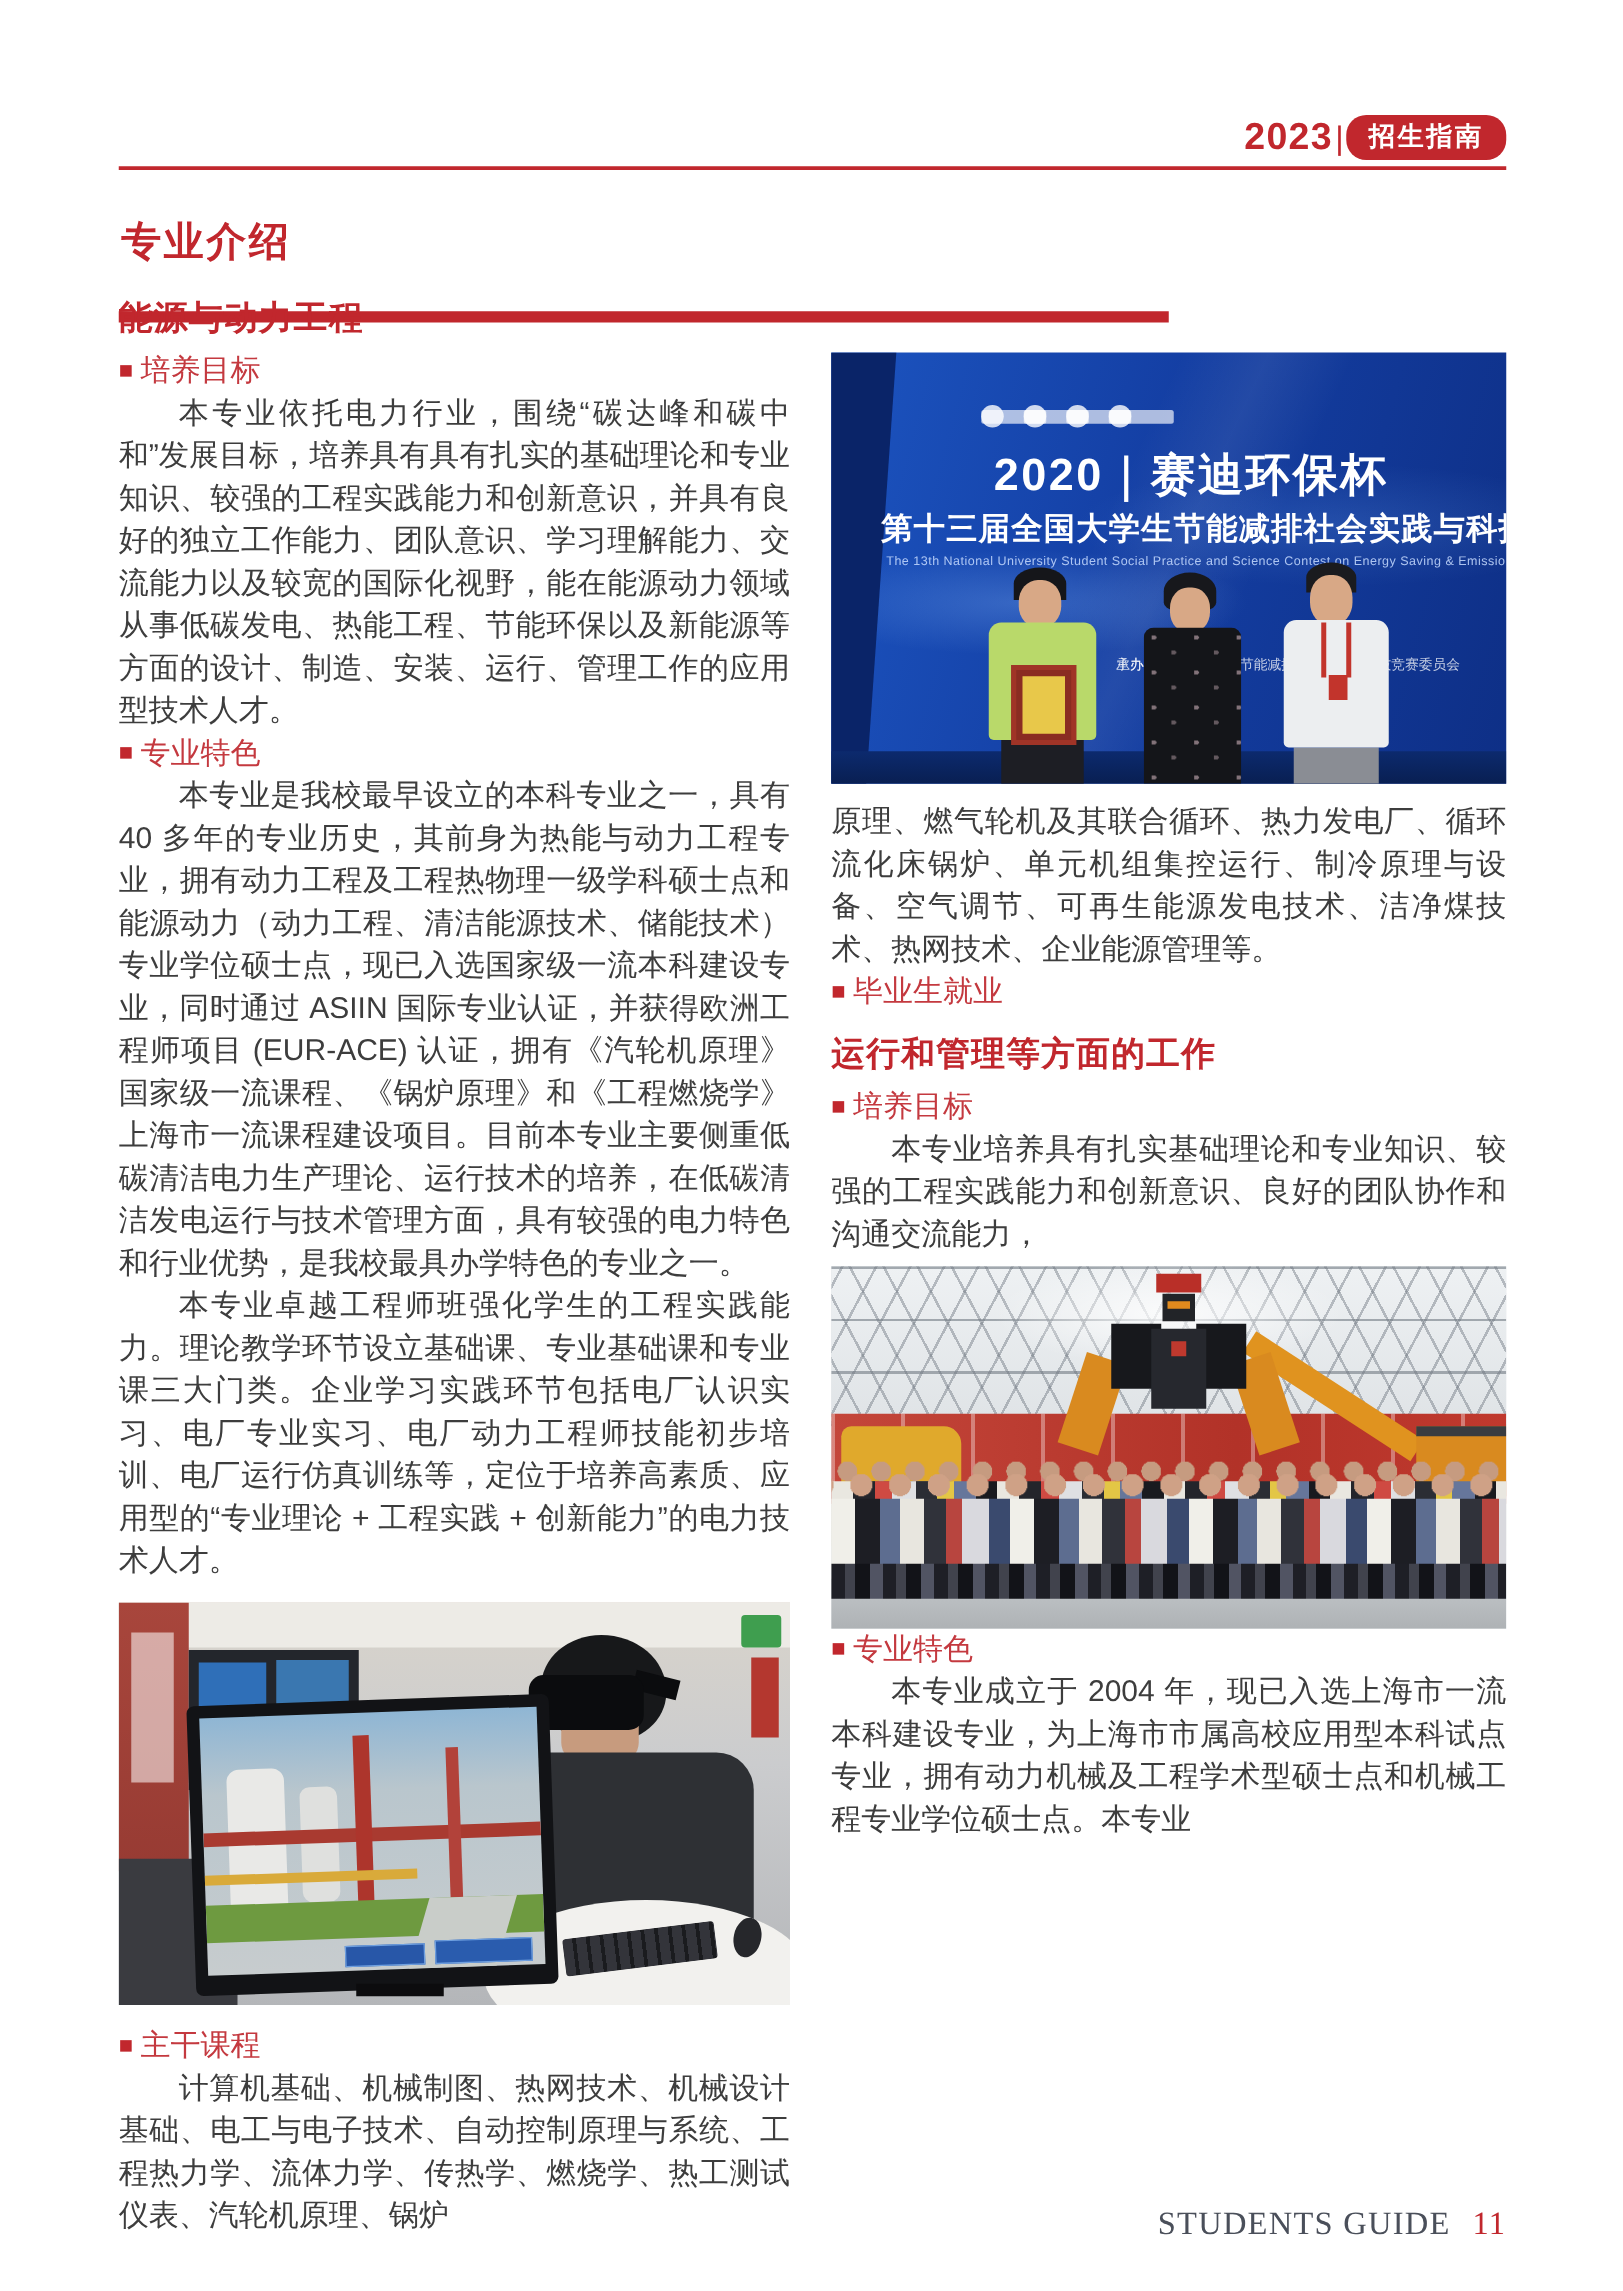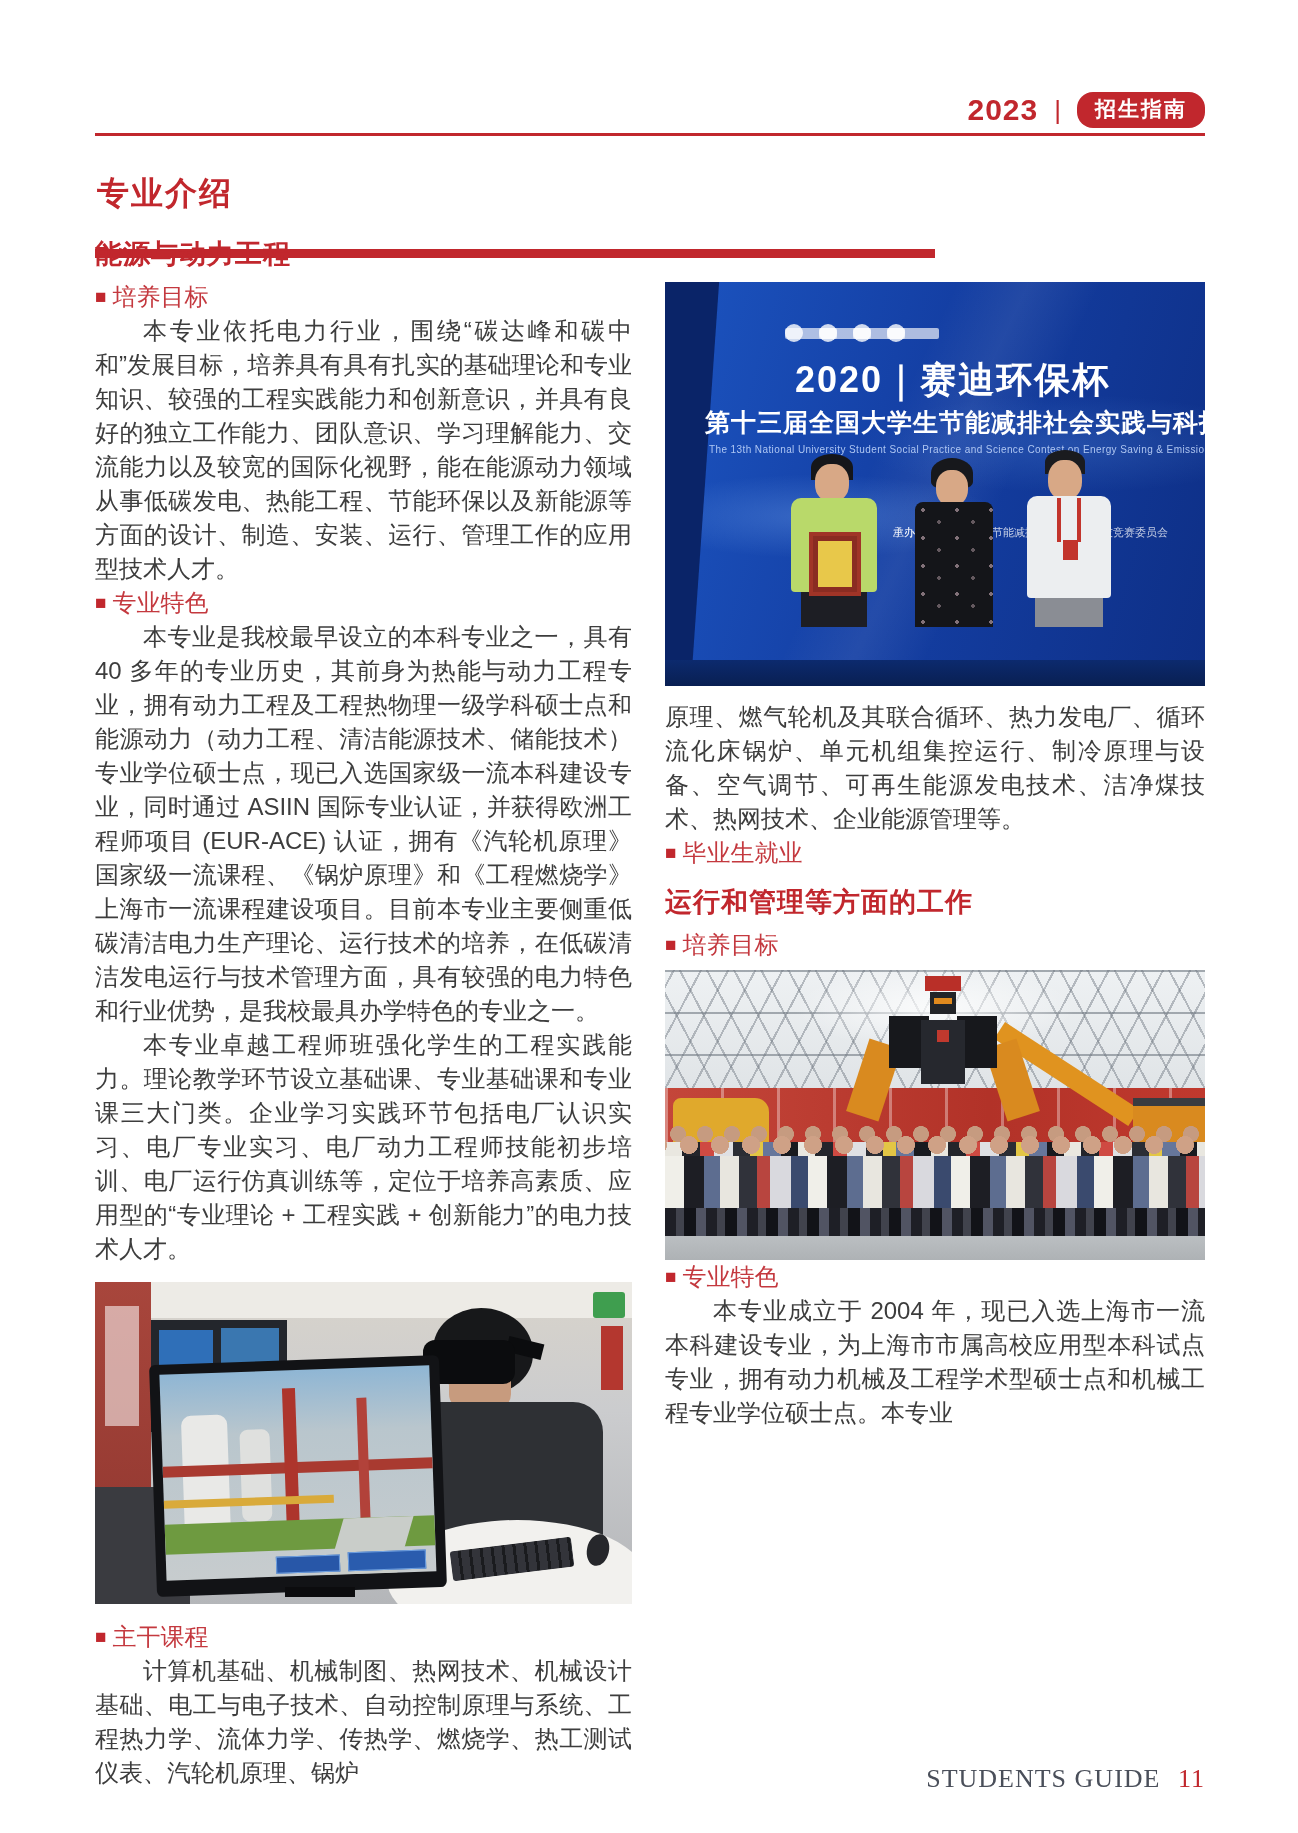--- a/index.html
+++ b/index.html
@@ -4,21 +4,21 @@
 <style>
   html,body{margin:0;padding:0;}
   body{
     width:1298px;height:1833px;position:relative;background:#ffffff;
     font-family:"Liberation Sans","DejaVu Sans",sans-serif;
     -webkit-font-smoothing:antialiased;
   }
   .page{position:absolute;inset:0;overflow:hidden;}
 
   
-  .hdr{position:absolute;top:92px;right:93px;display:flex;align-items:center;gap:14px;}
+  .hdr{position:absolute;top:92px;right:93px;display:flex;align-items:center;gap:0;}
   .hdr .year{color:#c1272d;font-size:30px;font-weight:600;letter-spacing:1px;}
   .hdr .sep{color:#c1272d;font-size:26px;font-weight:300;margin:0 2px;}
   .hdr .badge{
     background:#c1272d;color:#ffffff;font-size:21px;font-weight:bold;
     padding:3px 18px 5px;border-radius:16px;letter-spacing:2px;
   }
   .hdr-rule{position:absolute;top:133px;left:95px;right:93px;height:3px;background:#c1272d;}
 
   
   .title{position:absolute;top:172px;left:97px;font-size:32px;font-weight:bold;color:#c1272d;letter-spacing:2px;}
@@ -67,21 +67,21 @@
   .vr-face{left:354px;top:82px;width:62px;height:46px;background:#c79b7e;border-radius:10px 10px 16px 16px;}
   .vr-goggles{left:328px;top:58px;width:92px;height:44px;background:#0b0c0e;border-radius:12px;}
   .vr-strap{left:412px;top:58px;width:36px;height:16px;background:#0b0c0e;transform:rotate(14deg);}
   .vr-torso{left:318px;top:120px;width:190px;height:150px;background:#2e3034;border-radius:26px 30px 0 0;}
   .vr-table{left:292px;top:238px;width:260px;height:120px;background:#f2f1ee;border-radius:50%;}
   .vr-keyboard{left:356px;top:262px;width:122px;height:30px;background:#1a1b1e;border-radius:3px;transform:rotate(-7deg);
     background-image:repeating-linear-gradient(90deg,#33343a 0 8px,#1a1b1e 8px 11px);}
   .vr-mouse{left:492px;top:252px;width:22px;height:32px;background:#26272b;border-radius:50%;transform:rotate(12deg);}
 
   
-  .photo-award{width:540px;height:404px;margin-top:52px;
+  .photo-award{width:540px;height:345px;margin-top:52px;
     background:linear-gradient(105deg,#1c54c0 0%,#143fa4 45%,#0e2f86 100%);}
   .aw-streaks{left:0;top:0;width:100%;height:100%;
     background:
       radial-gradient(ellipse 260px 60px at 28% 58%,rgba(140,190,255,.28),transparent 70%),
       radial-gradient(ellipse 300px 70px at 75% 40%,rgba(120,180,255,.18),transparent 70%),
       linear-gradient(115deg,transparent 40%,rgba(255,255,255,.07) 50%,transparent 60%);}
   .aw-curtain{left:-26px;top:0;width:66px;height:100%;background:#0a2468;transform:skewX(-4deg);}
   .aw-logos{left:120px;top:38px;width:400px;height:26px;display:flex;gap:34px;align-items:center;}
   .aw-logos .lg{position:relative;display:flex;gap:6px;align-items:center;}
   .aw-logos .lg b{display:block;width:18px;height:18px;border-radius:50%;background:rgba(255,255,255,.8);}
@@ -284,20 +284,21 @@
         <span class="sq">■</span>
         <span>毕业生就业</span>
       </div>
 
       <h2 class="major" style="margin-top:14px;">运行和管理等方面的工作</h2>
 
       <div class="seclabel">
         <span class="sq">■</span>
         <span>培养目标</span>
       </div>
+      <p class="body indent">本专业培养具有扎实基础理论和专业知识、较强的工程实践能力和创新意识、良好的团队协作和沟通交流能力，</p>
 
       <div class="photo photo-robot">
         <div class="rb-ceiling"></div>
         <div class="rb-redwall"></div>
         <div class="rb-boom"></div>
         <div class="rb-excavator"></div>
         <div class="rb-tracks"></div>
         <div class="rb-machR"></div>
         <div class="rb-topper"></div>
         <div class="rb-head"></div>

